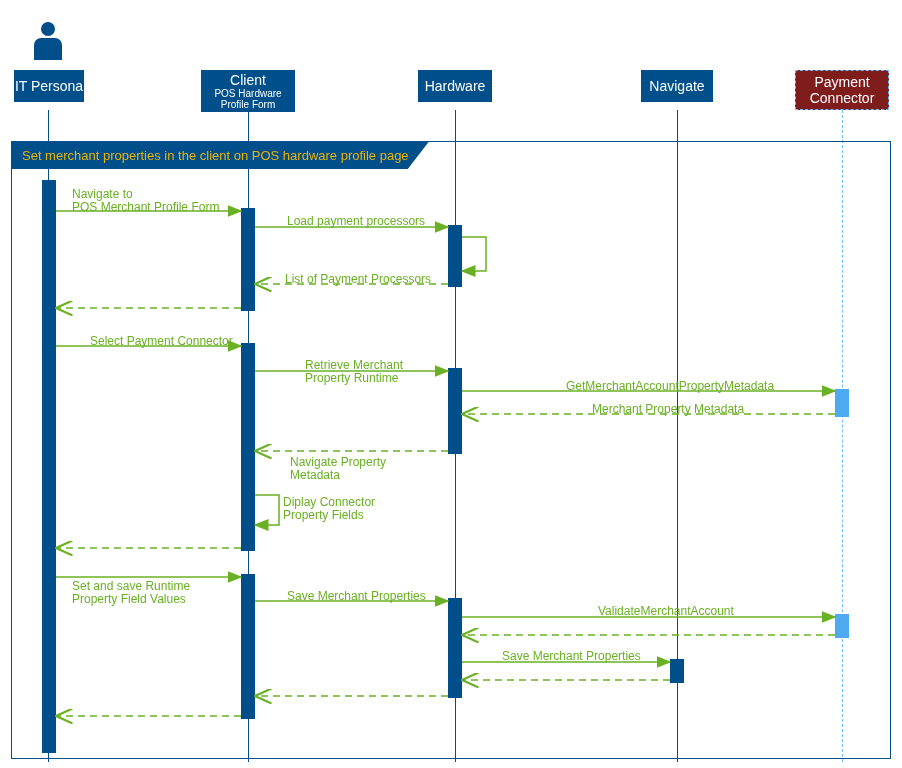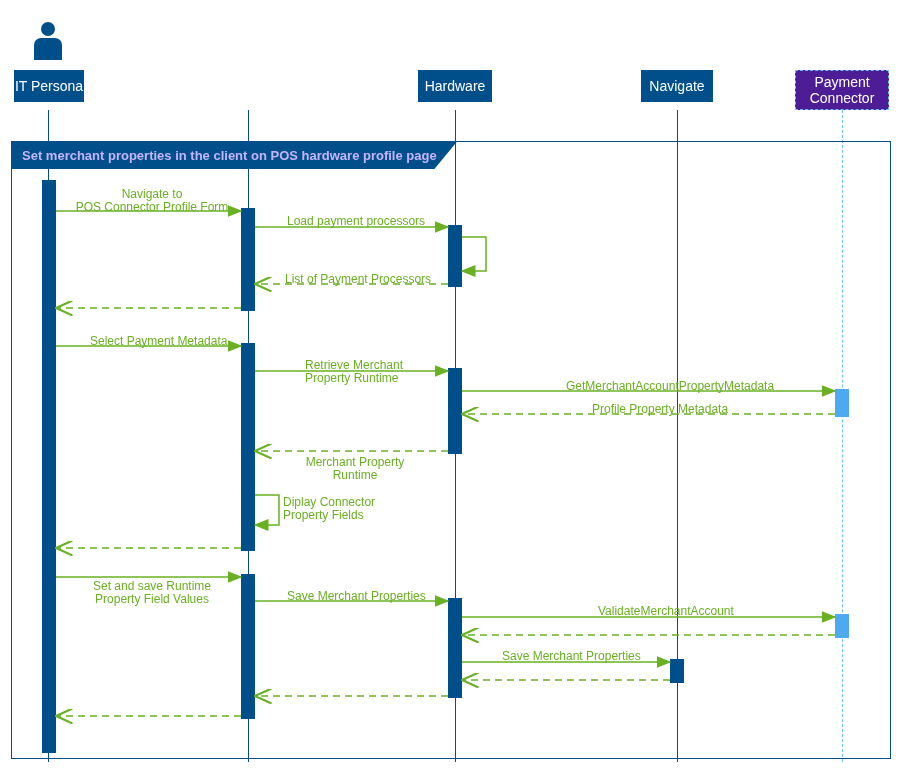--- a/index.html
+++ b/index.html
@@ -6,50 +6,55 @@
 .canvas{position:relative;width:902px;height:768px}
 .box{position:absolute;box-sizing:border-box}
 
 
 .actor-head{width:14px;height:14px;border-radius:50%;background:#004f8a;margin:0 auto}
 .actor-body{width:28px;height:22px;border-radius:7px 7px 0 0;background:#004f8a;margin:2px auto 0}
 
 
 .part{background:#004f8a;color:#fff;display:flex;flex-direction:column;align-items:center;justify-content:center;font-size:14px;text-align:center;padding:4px 0}
 .part-sub{font-size:10px;line-height:11px}
-.part-light{background:#4c1d95;border:1px dashed #6bbeff}
+.part-light{background:#7f1d1d;border:1px dashed #6bbeff}
 
 
 .life{position:absolute;top:110px;bottom:6px;width:0;border-left:1px dashed #6bbeff}
 .life.solid{border-left:1px solid #004f8a}
 
 
 .frame{border:1px solid #044f8a}
-.frame-label{position:absolute;left:0;top:0;background:#004f8a;color:#c4b5fd;font-weight:bold;font-size:13px;padding:6px 20px 6px 10px;clip-path:polygon(0 0,100% 0,95% 100%,0 100%)}
+.frame-label{position:absolute;left:0;top:0;background:#004f8a;color:#eab308;font-weight:normal;font-size:13px;padding:6px 20px 6px 10px;clip-path:polygon(0 0,100% 0,95% 100%,0 100%)}
 
 
 .act{background:#004f8a;position:absolute;width:14px}
 
 
 svg.arrows{position:absolute;left:0;top:0;width:902px;height:768px;overflow:visible}
 .msg-label{position:absolute;color:#6ab023;font-size:12px;line-height:13px;white-space:nowrap}
-.msg-label.c{text-align:center}
+.msg-label.c{}
 </style>
 </head>
 <body>
 
 <div class="canvas">
 
   <div class="box" style="left:33px;top:22px;width:30px">
     <div class="actor-head"></div>
     <div class="actor-body"></div>
   </div>
 
   <div class="box part" style="left:14px;top:70px;width:70px;height:32px">
     <span>IT Persona</span>
+  </div>
+  <div class="box part" style="left:201px;top:70px;width:94px;height:42px">
+    <span>Client</span>
+    <span class="part-sub">POS Hardware</span>
+    <span class="part-sub">Profile Form</span>
   </div>
   <div class="box part" style="left:418px;top:70px;width:74px;height:32px">
     <span>Hardware</span>
   </div>
   <div class="box part" style="left:641px;top:70px;width:72px;height:32px">
     <span>Navigate</span>
   </div>
   <div class="box part part-light" style="left:795px;top:70px;width:94px;height:40px">
     <span>Payment</span>
     <span>Connector</span>
@@ -110,33 +115,33 @@
     <line x1="255" y1="601" x2="448" y2="601" stroke="#6ab023" stroke-width="1.5" marker-end="url(#ah)"></line>
     <line x1="462" y1="617" x2="835" y2="617" stroke="#6ab023" stroke-width="1.5" marker-end="url(#ah)"></line>
     <line x1="835" y1="635" x2="462" y2="635" stroke="#6ab023" stroke-width="1.5" stroke-dasharray="7 5" marker-end="url(#ao)"></line>
     <line x1="462" y1="662" x2="670" y2="662" stroke="#6ab023" stroke-width="1.5" marker-end="url(#ah)"></line>
     <line x1="670" y1="680" x2="462" y2="680" stroke="#6ab023" stroke-width="1.5" stroke-dasharray="7 5" marker-end="url(#ao)"></line>
     <line x1="448" y1="696" x2="255" y2="696" stroke="#6ab023" stroke-width="1.5" stroke-dasharray="7 5" marker-end="url(#ao)"></line>
     <line x1="241" y1="716" x2="56" y2="716" stroke="#6ab023" stroke-width="1.5" stroke-dasharray="7 5" marker-end="url(#ao)"></line>
   </svg>
 
   <div class="msg-label c" style="left:72px;top:188px;width:160px">
-    <span>Navigate to</span><br><span>POS Connector Profile Form</span>
+    <span>Navigate to</span><br><span>POS Merchant Profile Form</span>
   </div>
   <div class="msg-label" style="left:287px;top:215px">Load payment processors</div>
   <div class="msg-label" style="left:285px;top:273px">List of Payment Processors</div>
 
-  <div class="msg-label" style="left:90px;top:335px">Select Payment Metadata</div>
+  <div class="msg-label" style="left:90px;top:335px">Select Payment Connector</div>
   <div class="msg-label" style="left:305px;top:359px">
     <span>Retrieve Merchant</span><br><span>Property Runtime</span>
   </div>
   <div class="msg-label" style="left:566px;top:380px">GetMerchantAccountPropertyMetadata</div>
-  <div class="msg-label" style="left:592px;top:403px">Profile Property Metadata</div>
+  <div class="msg-label" style="left:592px;top:403px">Merchant Property Metadata</div>
   <div class="msg-label c" style="left:290px;top:456px;width:130px">
-    <span>Merchant Property</span><br><span>Runtime</span>
+    <span>Navigate Property</span><br><span>Metadata</span>
   </div>
   <div class="msg-label" style="left:283px;top:496px">
     <span>Diplay Connector</span><br><span>Property Fields</span>
   </div>
 
   <div class="msg-label c" style="left:72px;top:580px;width:160px">
     <span>Set and save Runtime</span><br><span>Property Field Values</span>
   </div>
   <div class="msg-label" style="left:287px;top:590px">Save Merchant Properties</div>
   <div class="msg-label" style="left:598px;top:605px">ValidateMerchantAccount</div>

